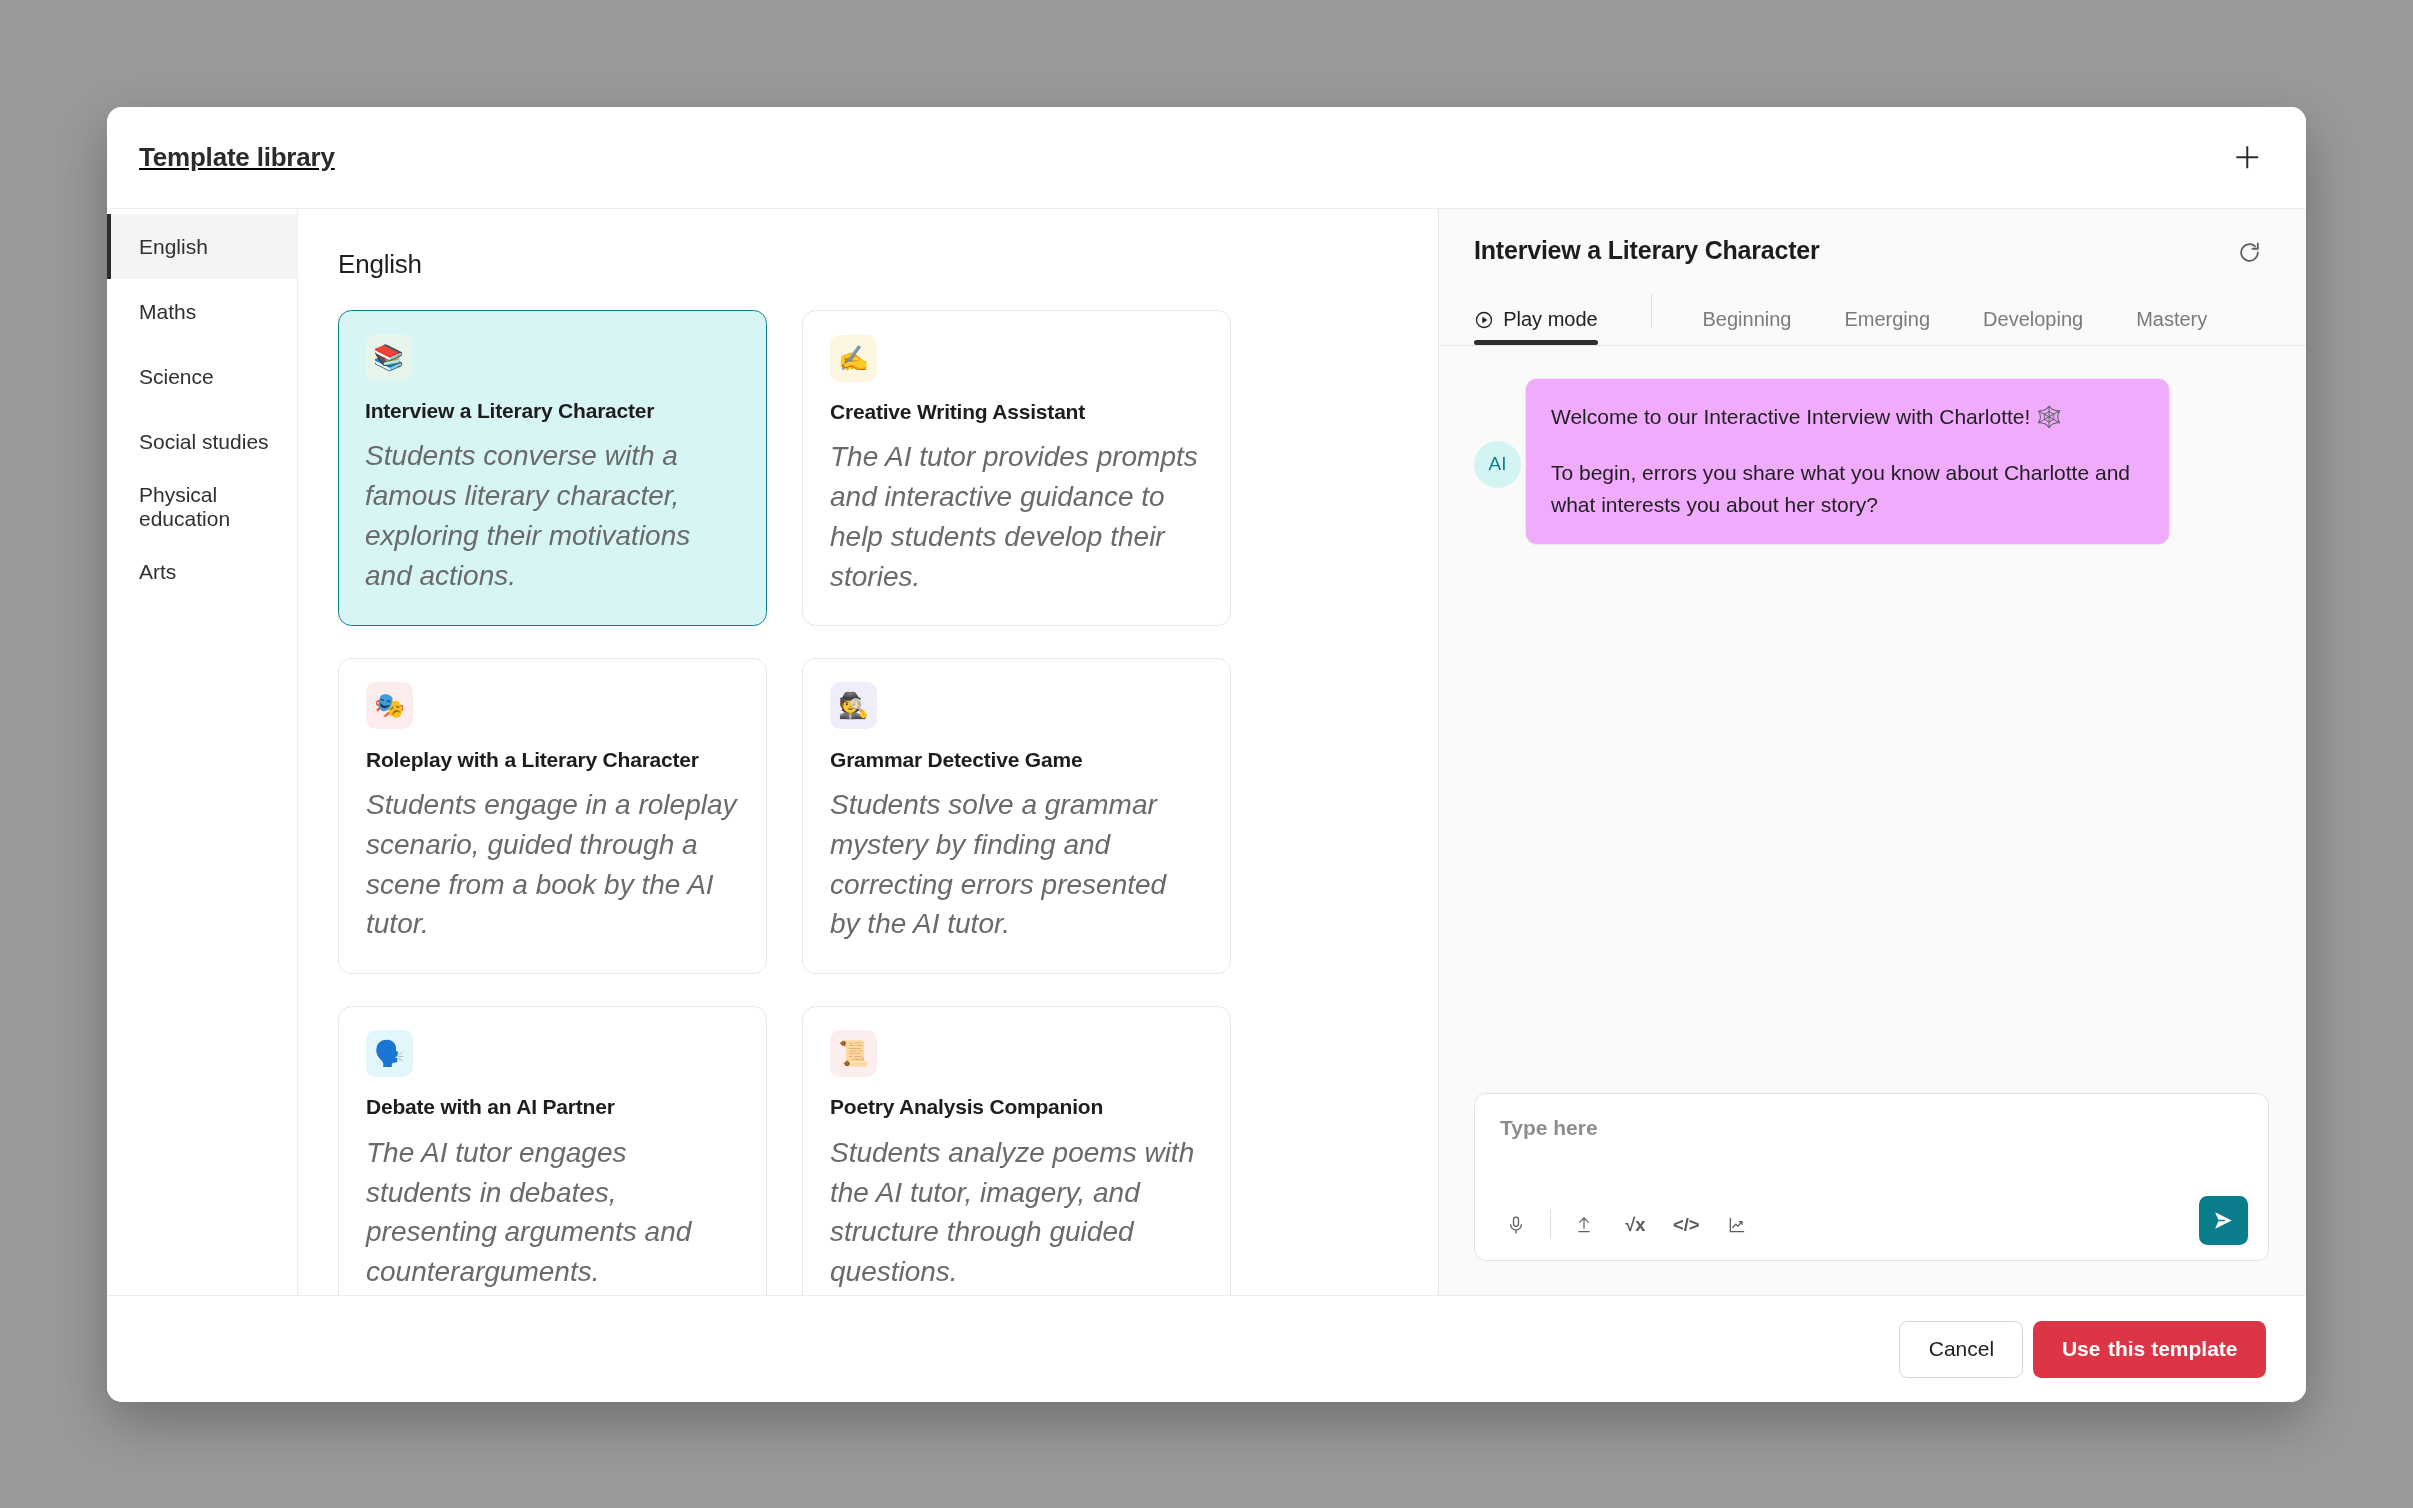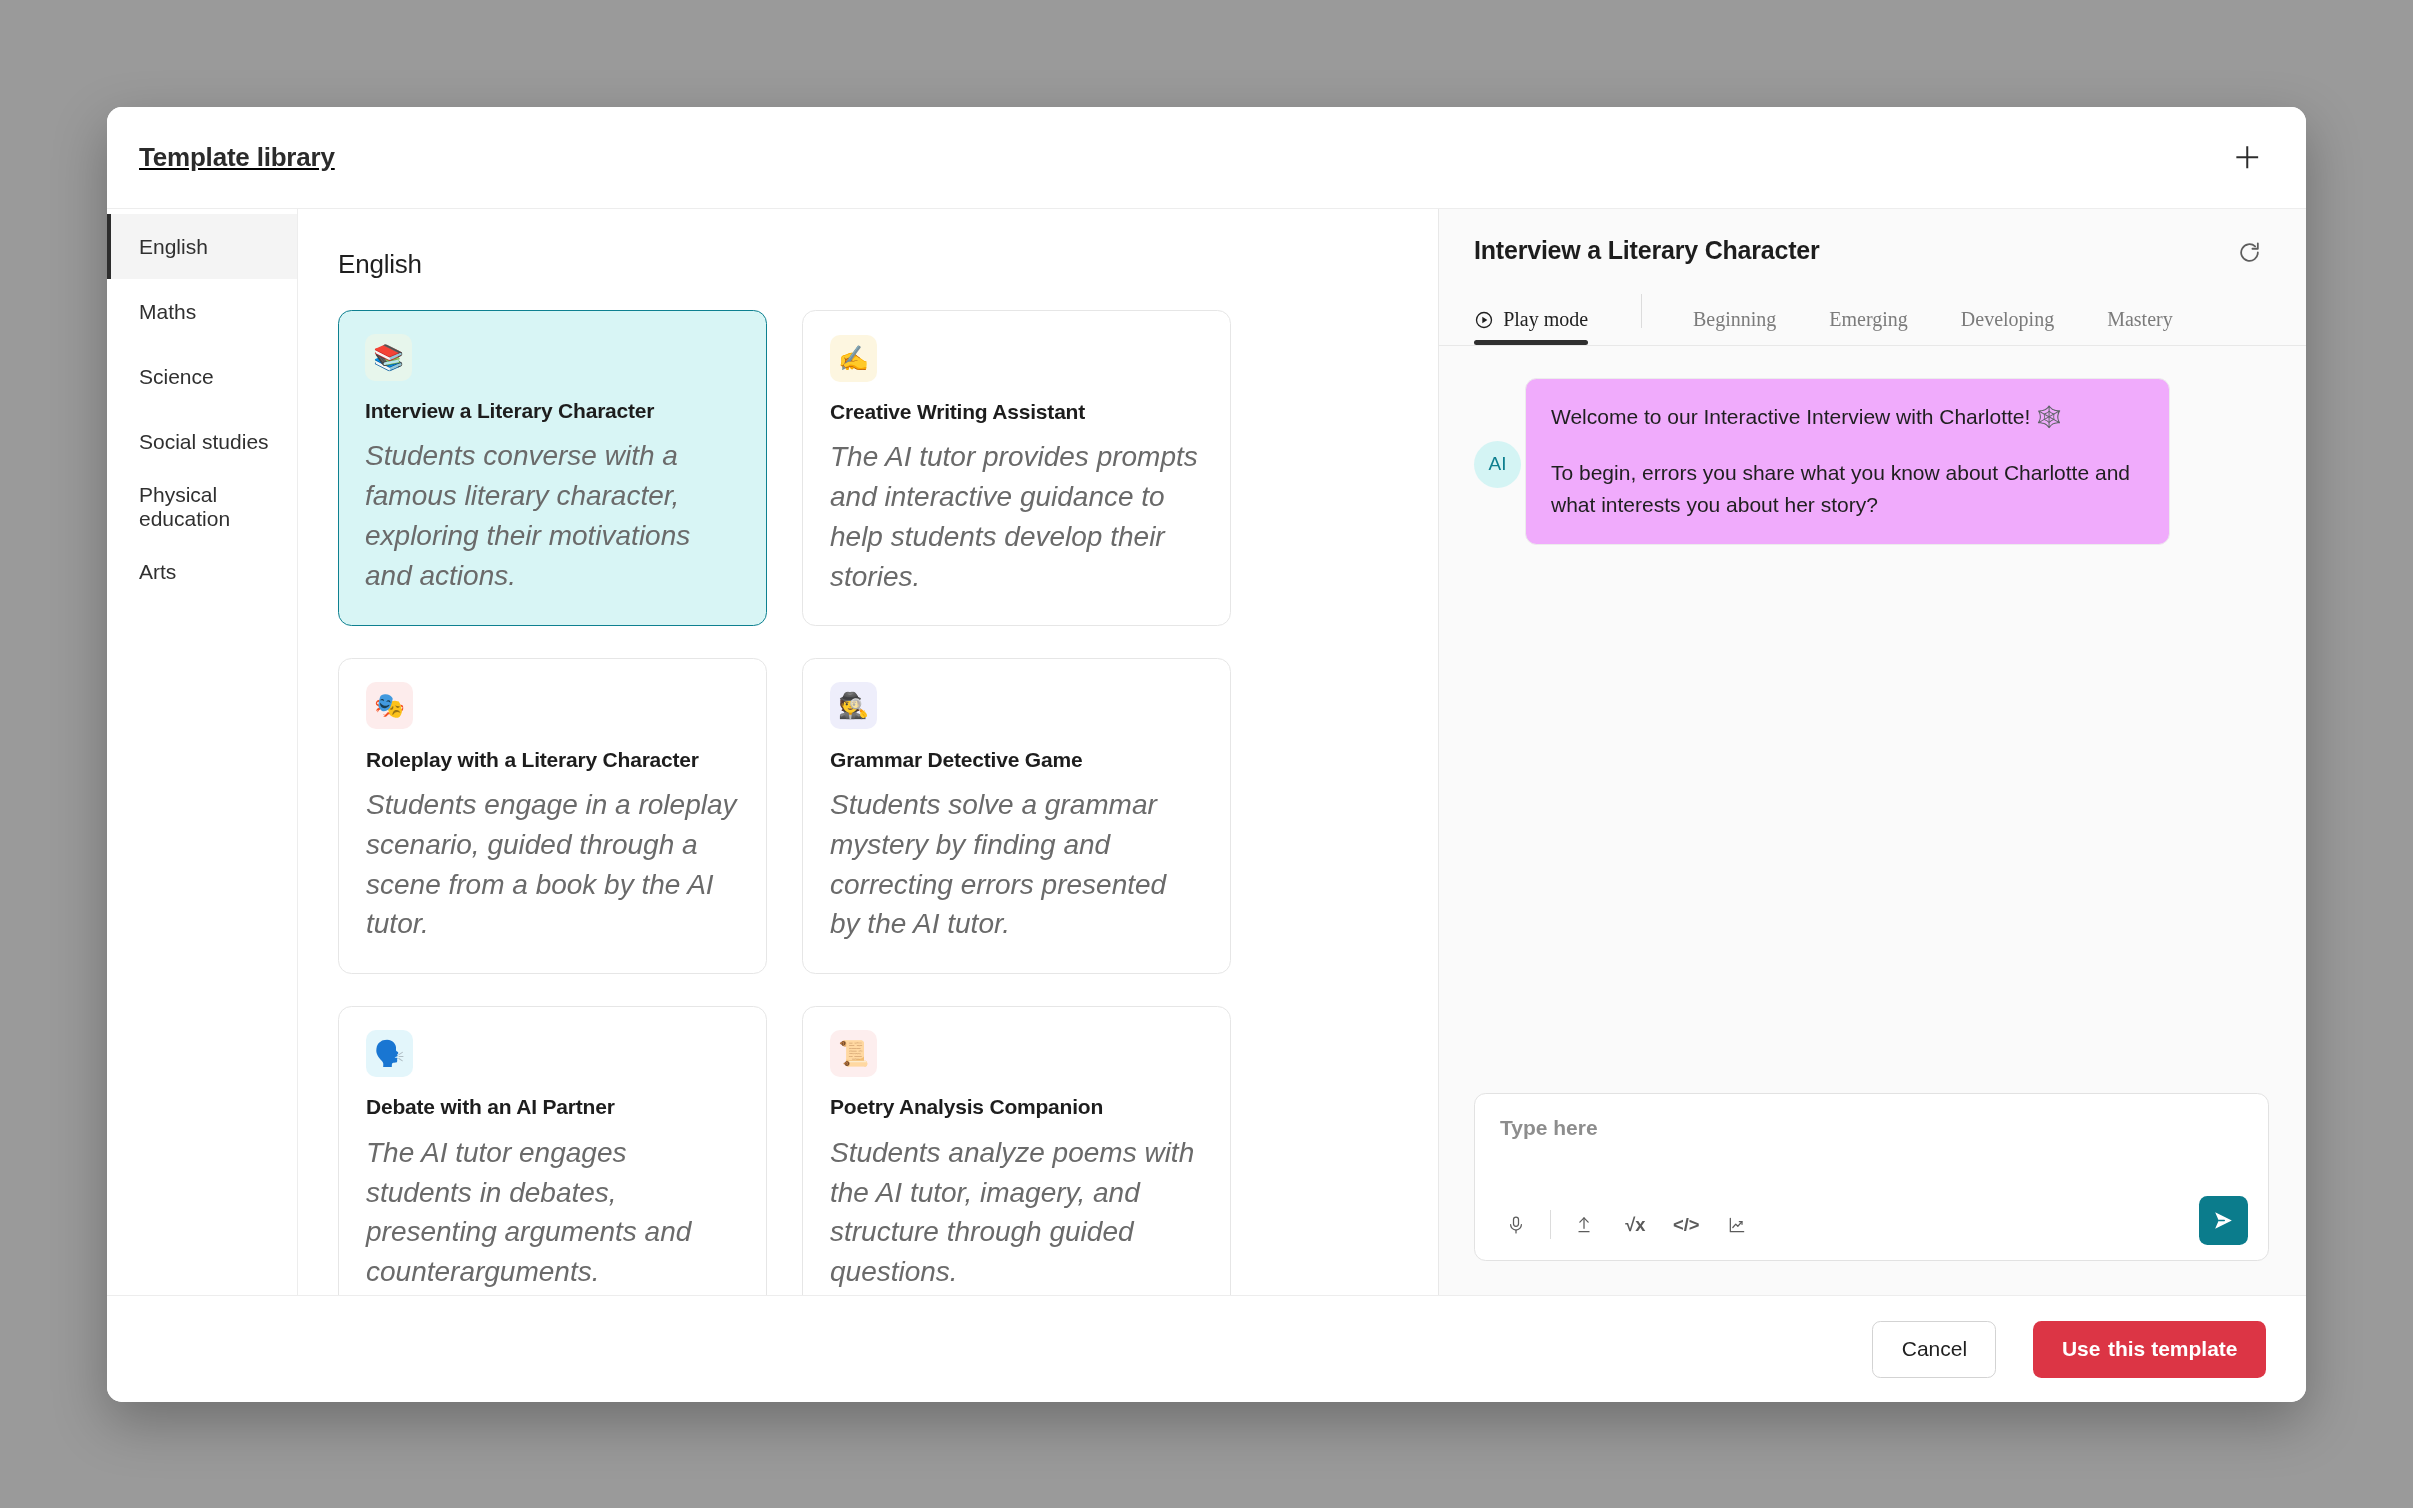--- a/index.html
+++ b/index.html
@@ -177,21 +177,20 @@
     margin-top: -3.4px;
   }
 
   .tabs {
     display: flex;
     align-items: flex-end;
     padding: 0 35px;
     margin-top: 22px;
     border-bottom: 0.8px solid #e8e8e8;
     gap: 16px;
-    font-family: Liberation Serif, serif;
   }
   .tab {
     position: relative;
     font-size: 20px;
     color: #7b7b7b;
     padding: 5px 0 13.4px 0;
     margin-right: 37px;
     cursor: pointer;
     display: flex;
     align-items: center;
@@ -294,21 +293,21 @@
 
   
   .modal-footer {
     height: 107px;
     flex: 0 0 107px;
     border-top: 0.8px solid #ededed;
     background: #ffffff;
     display: flex;
     align-items: center;
     justify-content: flex-end;
-    gap: 37px;
+    gap: 10px;
     padding-right: 40px;
   }
   .btn-cancel {
     min-width: 124px;
     height: 57px;
     padding: 0 25px;
     border: 0.8px solid #d3d3d3;
     border-radius: 8.4px;
     background: #ffffff;
     font-size: 21px;

